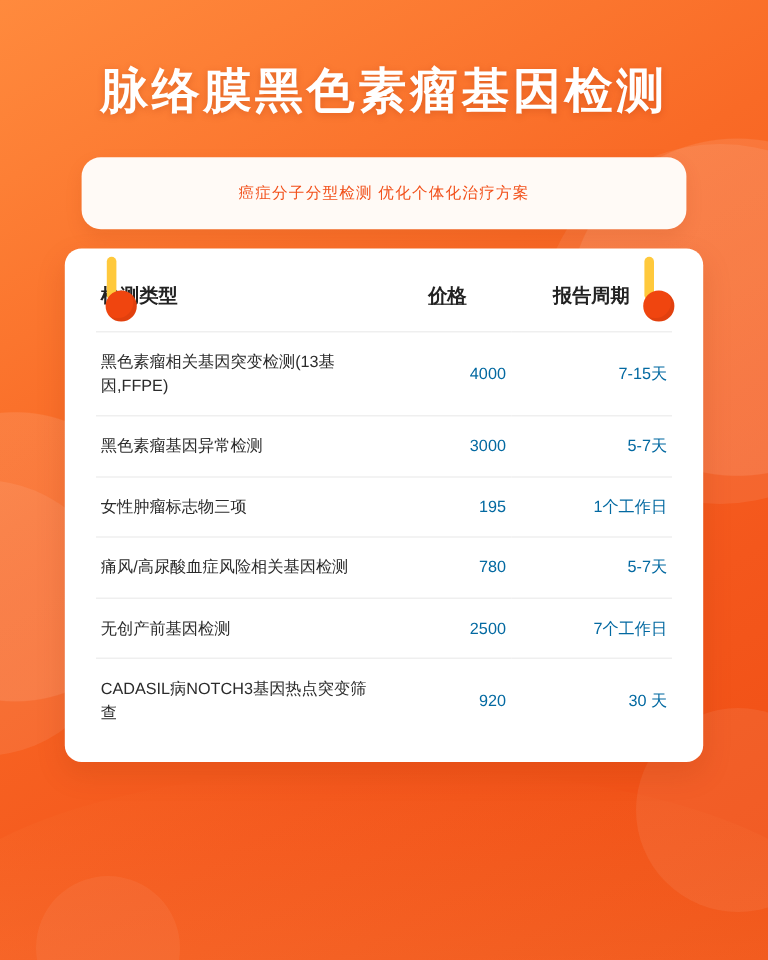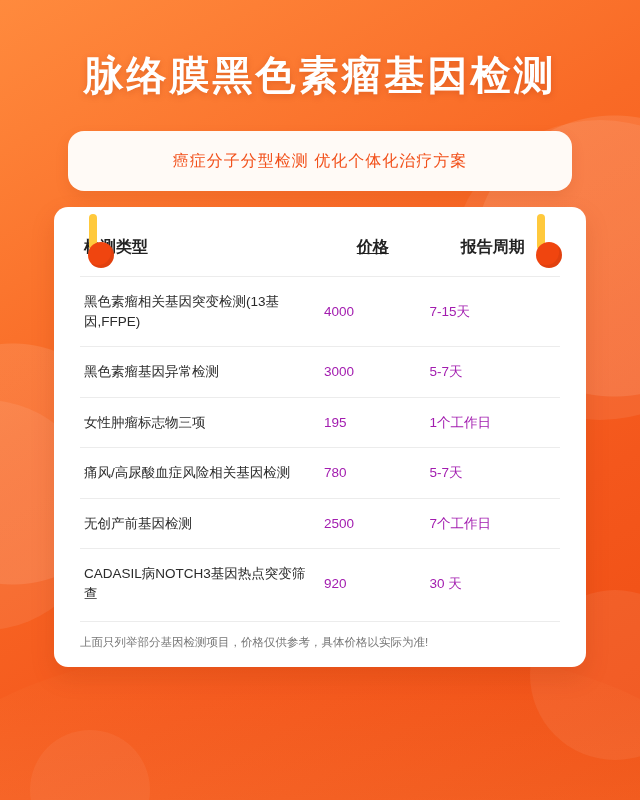--- a/index.html
+++ b/index.html
@@ -65,21 +65,21 @@
     height: 60px;
     background: #fffaf6;
     border-radius: 16px;
     display: flex;
     align-items: center;
     justify-content: center;
     box-shadow: 0 6px 14px rgba(160,50,0,0.12);
   }
   .subtitle-text {
     color: #f2501a;
-    font-size: 16px;
+    font-size: 13px;
     letter-spacing: 1px;
   }
 
   
   .pin {
     position: absolute;
     z-index: 4;
     width: 10px;
     top: 214px;
   }
@@ -124,23 +124,23 @@
     padding: 6px 4px 18px;
     text-align: center;
   }
   thead th.col-type { text-align: left; width: 50%; }
   thead th.col-price { width: 22%; text-decoration: underline; }
   thead th.col-cycle { width: 28%; }
 
   tbody tr { border-top: 1px solid #ececec; }
   tbody td {
     font-size: 13.5px;
-    color: #a21caf;
+    color: #0369a1;
     padding: 15px 4px;
-    text-align: left;
+    text-align: right;
     line-height: 1.45;
   }
   tbody td.c-type {
     text-align: left;
     color: #2b2b2b;
     padding-right: 10px;
     margin-top: 20px;
   }
 
   .footnote {
@@ -212,15 +212,14 @@
           <td>2500</td>
           <td>7个工作日</td>
         </tr>
         <tr>
           <td class="c-type">CADASIL病NOTCH3基因热点突变筛查</td>
           <td>920</td>
           <td>30 天</td>
         </tr>
       </tbody>
     </table>
-    <div class="footnote">上面只列举部分基因检测项目，价格仅供参考，具体价格以实际为准!</div>
   </div>
 </div>
 
 </body></html>

